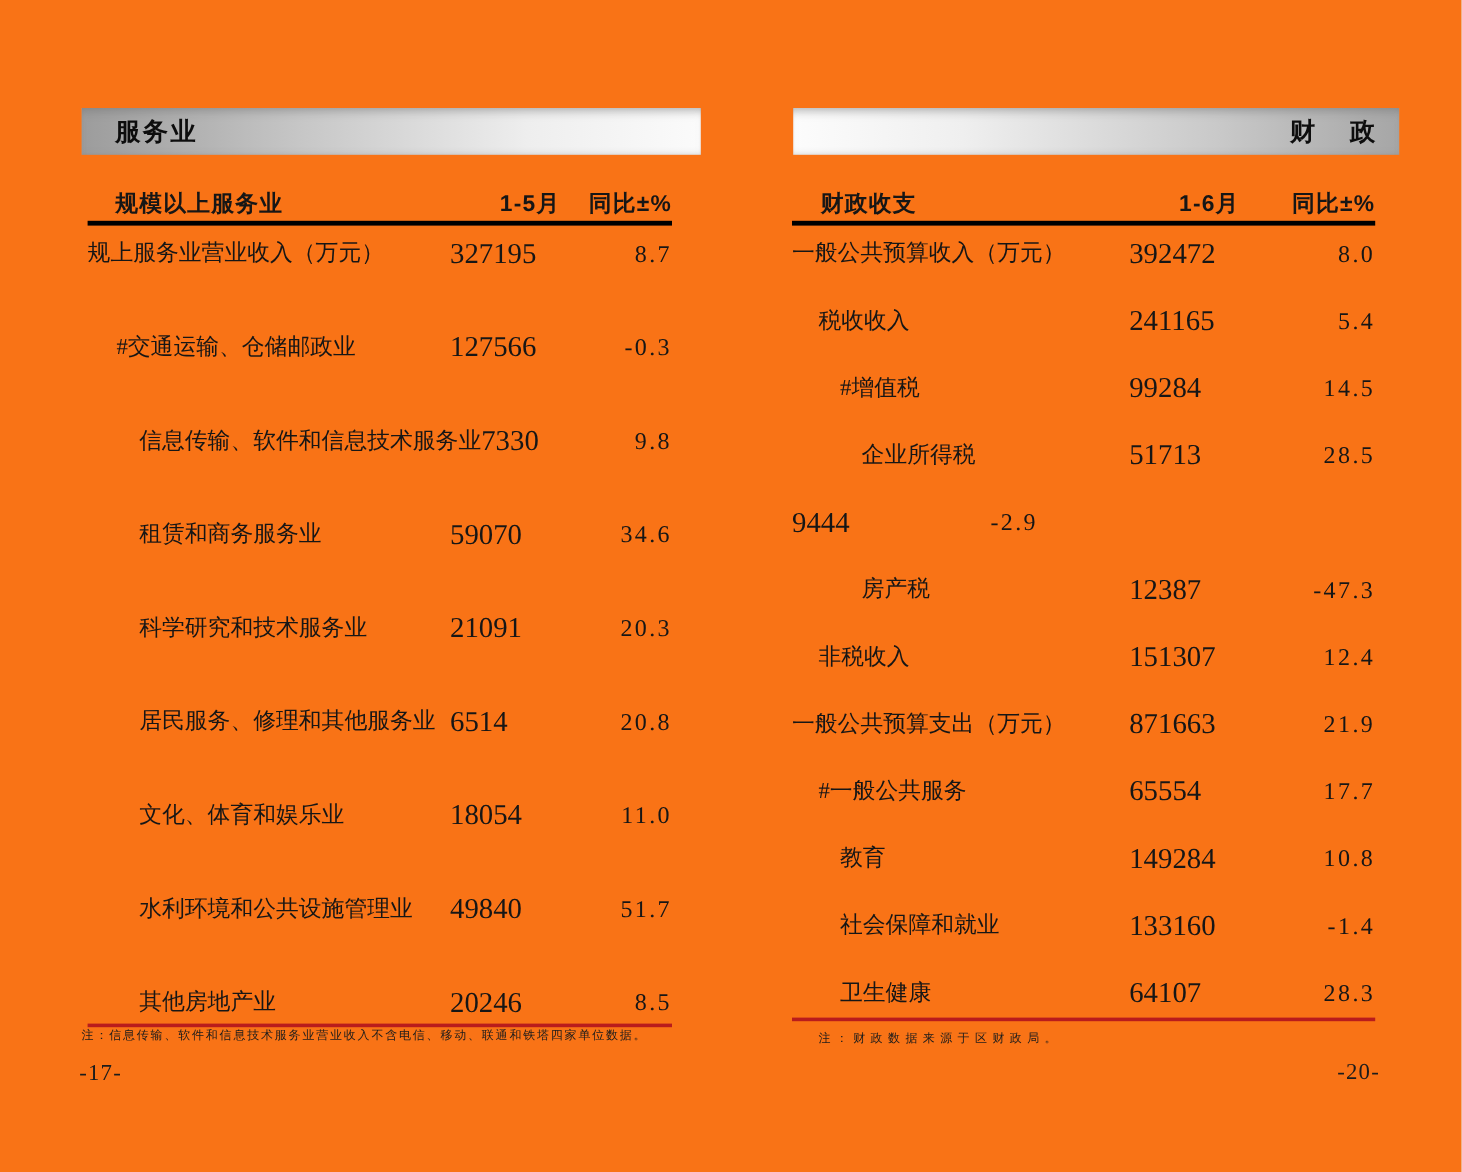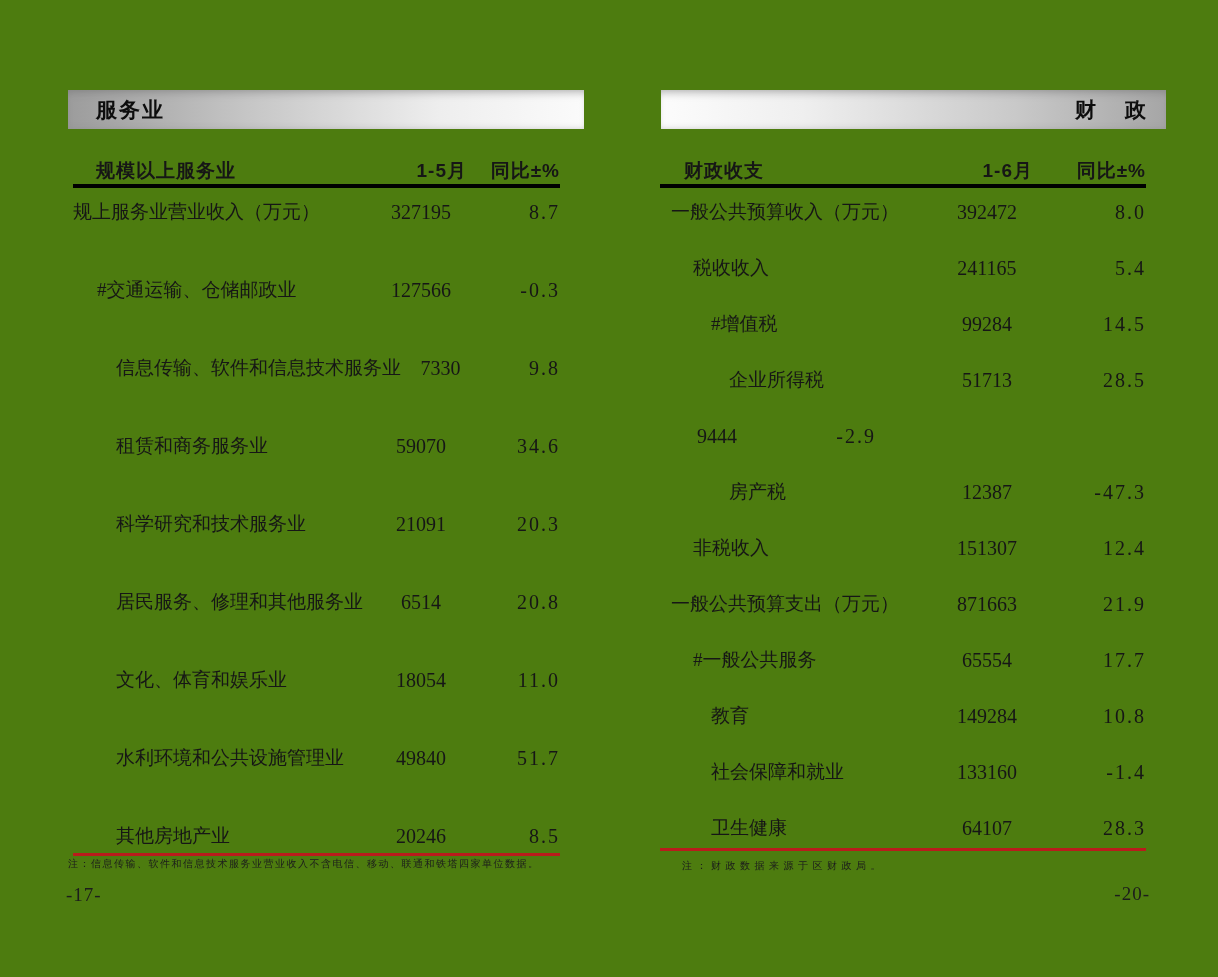--- a/index.html
+++ b/index.html
@@ -1,20 +1,20 @@
 <!DOCTYPE html>
 <html><head>
 <meta charset="utf-8">
 <style>
   html, body { margin: 0; padding: 0; background: #e9e9e9; }
   .sheet {
     position: relative;
     width: 1218px;
     height: 977px;
-    background: #4d7c0f;
+    background: #f97316;
     font-family: "Liberation Serif", "DejaVu Serif", serif;
     color: #161616;
     overflow: hidden;
     margin: 0 auto;
   }
 
   
   .banner {
     position: absolute;
     top: 90px;
@@ -67,26 +67,26 @@
   .t-right .h-yoy { width: 113px; }
 
   .tbody { border-bottom: 3px solid #b91c1c; }
   .trow {
     display: flex;
     box-sizing: border-box;
     padding-top: 11px;
     line-height: 26px;
   }
   .t-left  .trow { height: 78px; }
-  .t-right .trow { height: 56px; margin-left: 11px; }
+  .t-right .trow { height: 56px; }
   .t-left  .trow:last-child { height: 41px; }
   .t-right .trow:last-child { height: 44px; }
 
   .c-label { flex: 1; font-size: 19px; white-space: nowrap; }
-  .c-val   { width: 92px; text-align: center; font-size: 20px; }
+  .c-val   { width: 92px; text-align: left; font-size: 24px; }
   .c-yoy   { text-align: right; font-size: 20px; letter-spacing: 2px; }
   .t-left  .c-yoy { width: 93px; }
   .t-right .c-yoy { width: 113px; }
 
   
   .note {
     position: absolute;
     font-size: 10px;
     line-height: 13.5px;
     color: #1c1c1c;

